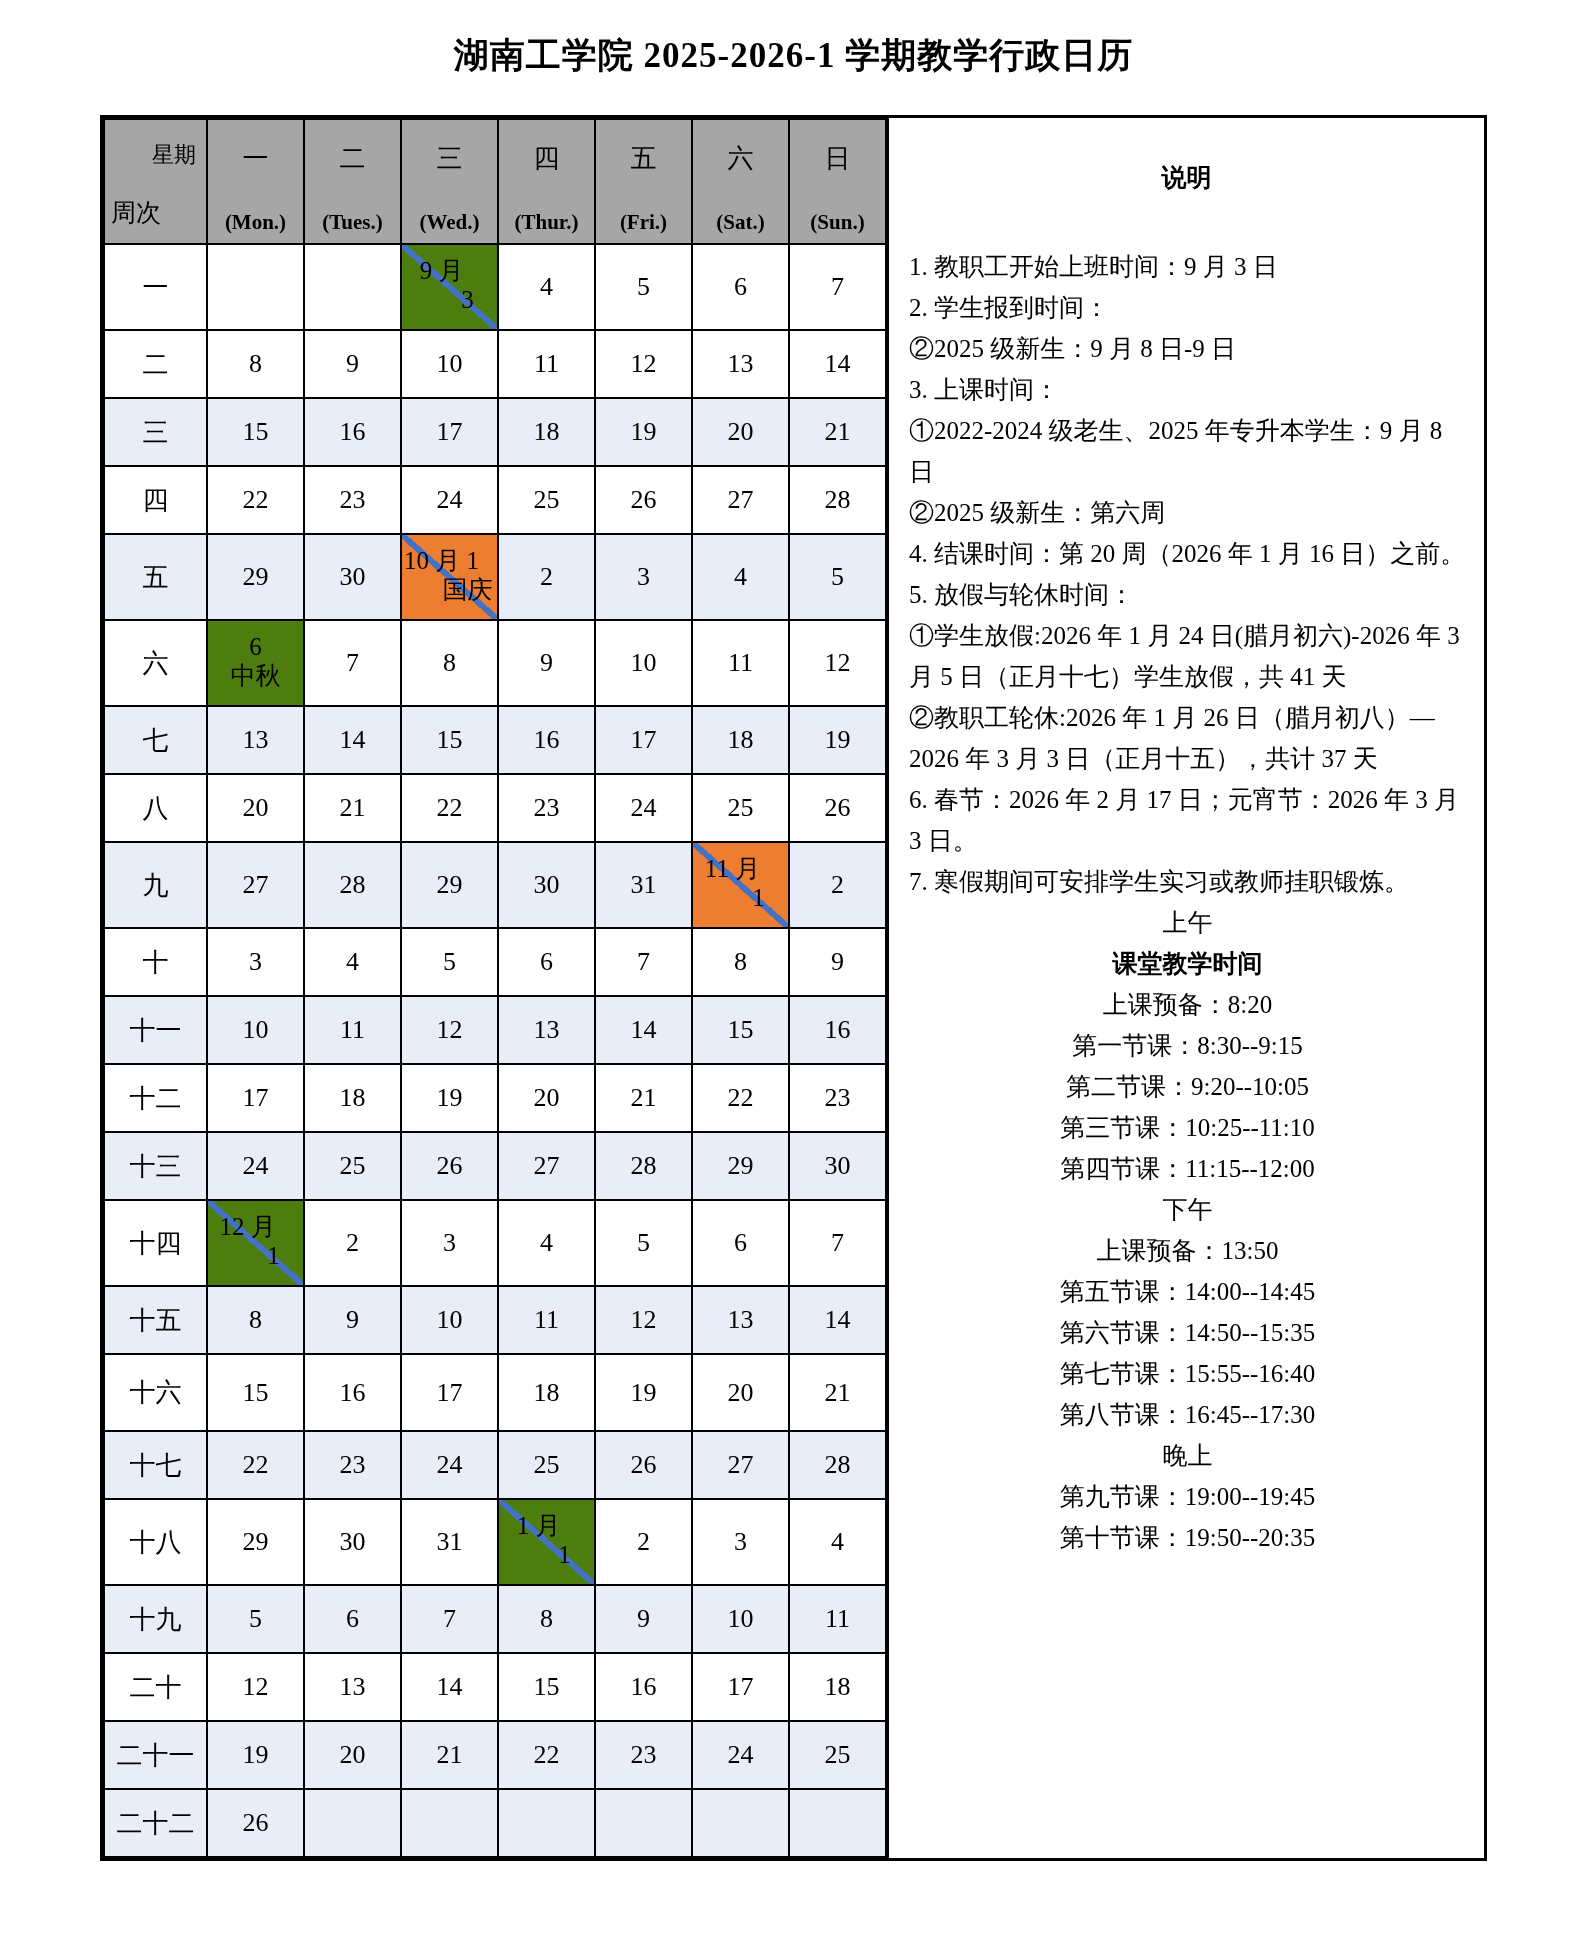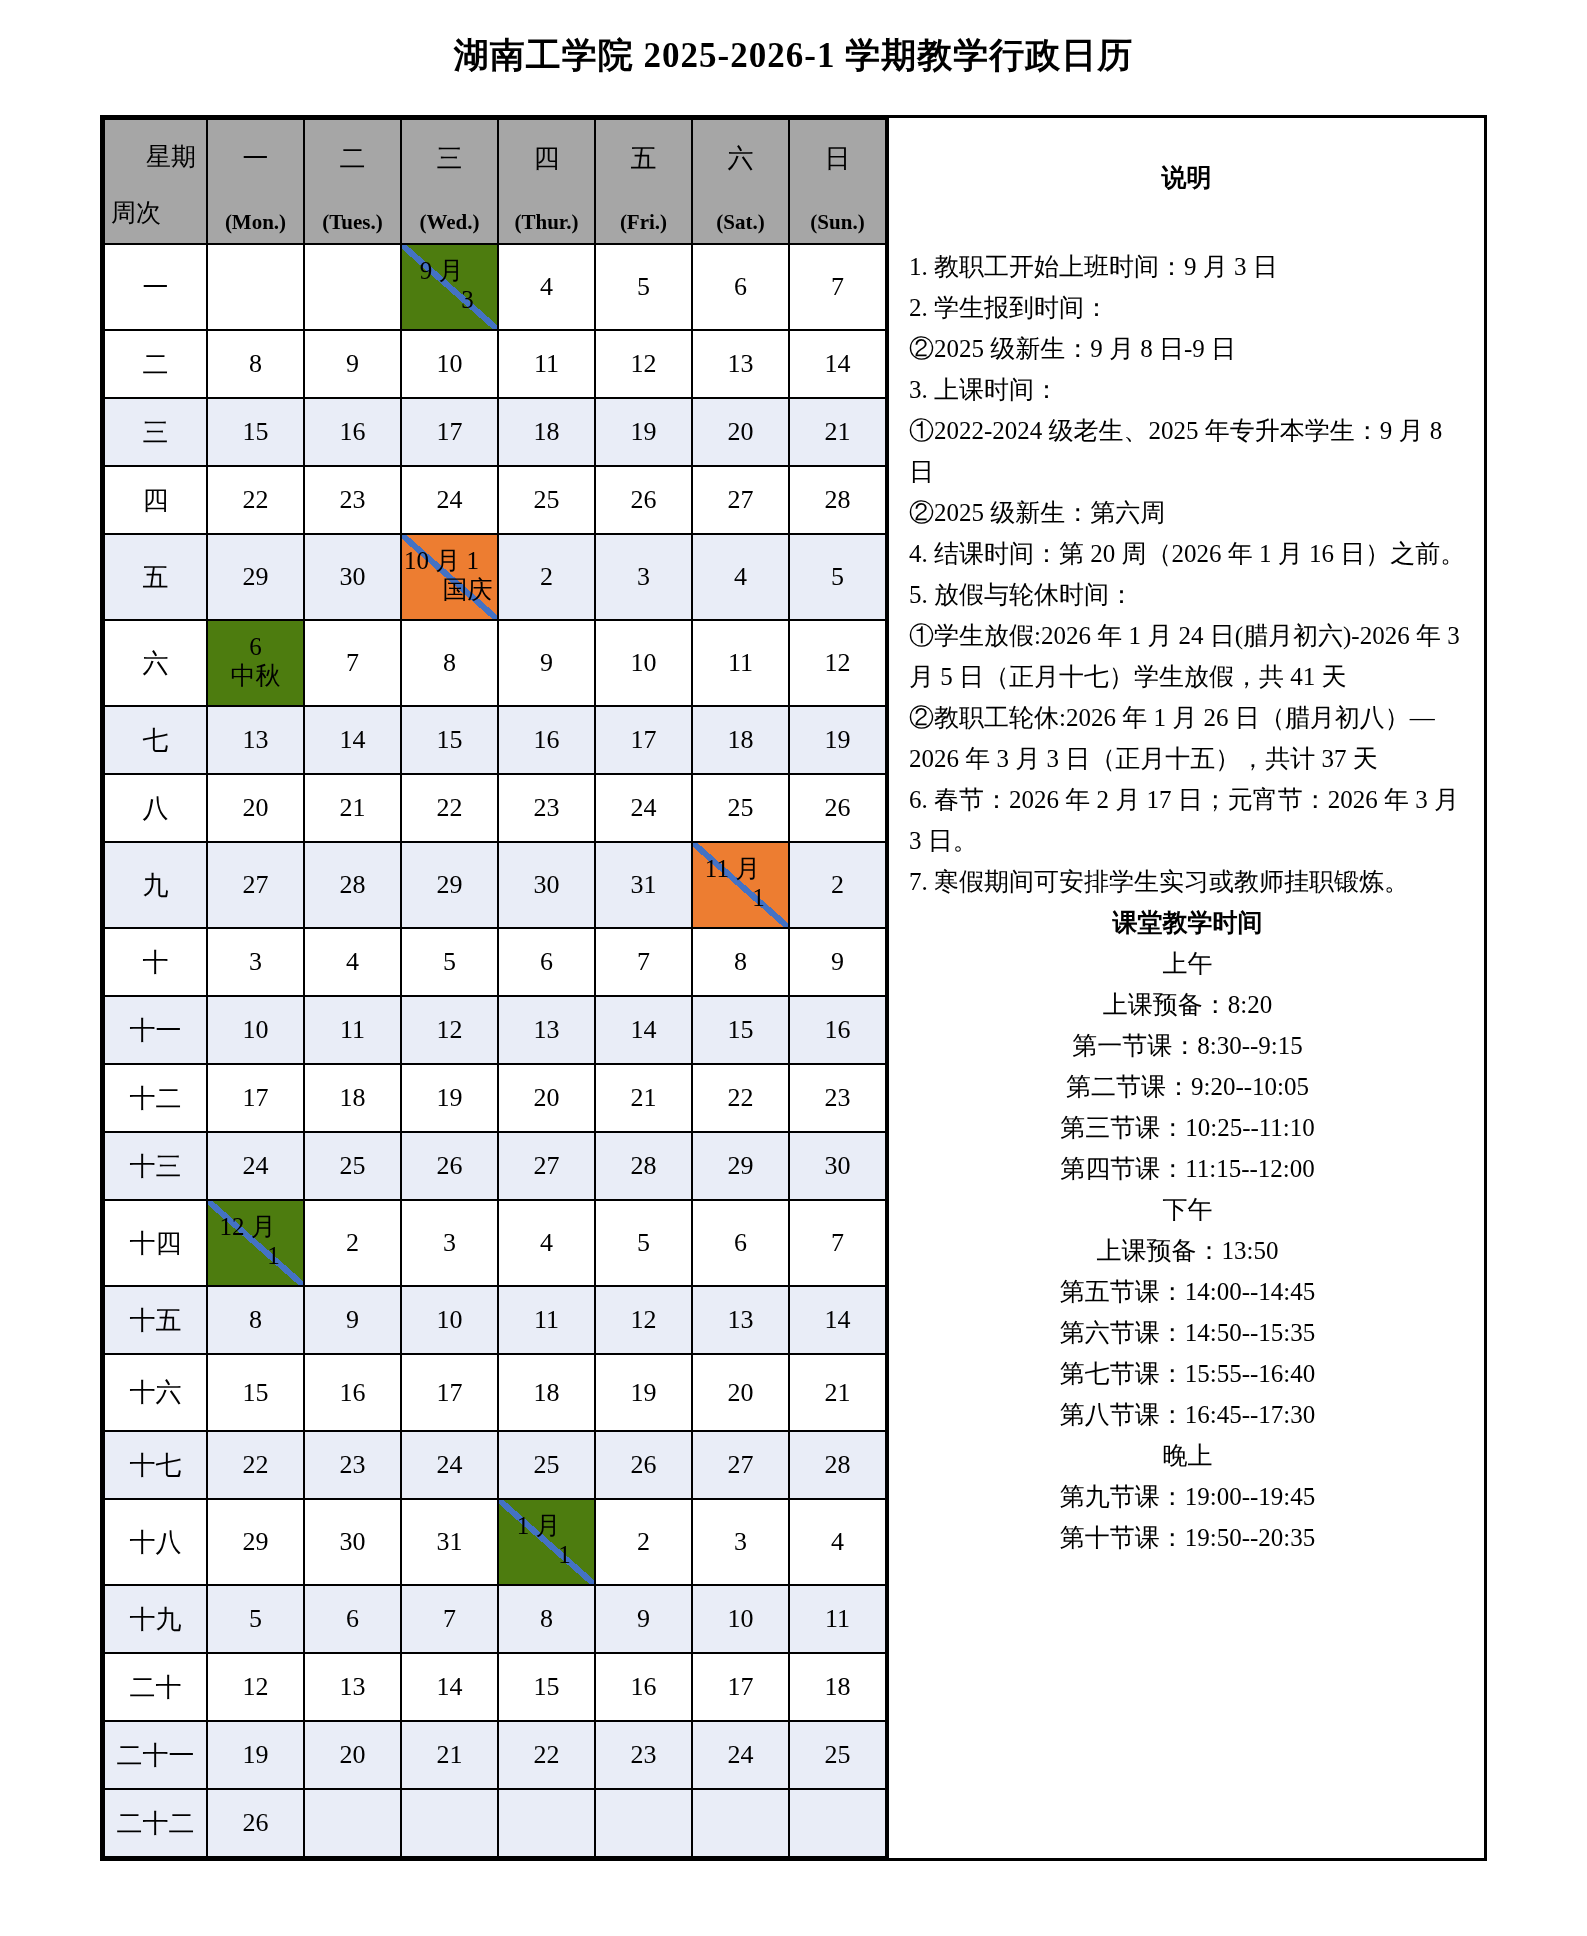--- a/index.html
+++ b/index.html
@@ -13,21 +13,21 @@
             border:3px solid #000;display:flex;box-sizing:border-box;background:#fff;}
 
   
   table.cal{border-collapse:collapse;table-layout:fixed;width:782px;flex:0 0 782px;}
   col.c-wk{width:103px;} col.c-day{width:97px;}
   .cal td,.cal th{border:2px solid #000;text-align:center;vertical-align:middle;
                   font-size:26px;font-weight:normal;padding:0;overflow:hidden;}
   .cal thead tr{height:121px;}
   .cal thead th{background:#A6A6A6;}
   th.corner{position:relative;}
-  th.corner .tr-lab{position:absolute;top:20px;right:10px;font-size:25px;}
+  th.corner .tr-lab{position:absolute;top:20px;right:10px;font-size:22px;}
   th.corner .bl-lab{position:absolute;bottom:14px;left:6px;font-size:25px;}
   th.dayhead .cn{display:block;padding-top:26px;font-size:26px;line-height:1;}
   th.dayhead .en{display:block;padding-top:40px;padding-bottom:10px;
                  font-size:21px;font-weight:bold;line-height:1;}
   tr.shade td{background:#E9EDF7;}
   td.sp{background:#4d7c0f;position:relative;}
   tr.shade td.sp{background:#ED7D31;}
   td.sp .inner{position:relative;height:100%;display:flex;flex-direction:column;
                justify-content:space-between;padding:4px 0 6px 0;box-sizing:border-box;}
   .diag{position:absolute;inset:0;
@@ -371,22 +371,22 @@
         <div class="nl">②2025 级新生：9 月 8 日-9 日</div>
         <div class="nl">3. 上课时间：</div>
         <div class="nl">①2022-2024 级老生、2025 年专升本学生：9 月 8 日</div>
         <div class="nl">②2025 级新生：第六周</div>
         <div class="nl">4. 结课时间：第 20 周（2026 年 1 月 16 日）之前。</div>
         <div class="nl">5. 放假与轮休时间：</div>
         <div class="nl">①学生放假:2026 年 1 月 24 日(腊月初六)-2026 年 3 月 5 日（正月十七）学生放假，共 41 天</div>
         <div class="nl">②教职工轮休:2026 年 1 月 26 日（腊月初八）—2026 年 3 月 3 日（正月十五），共计 37 天</div>
         <div class="nl">6. 春节：2026 年 2 月 17 日；元宵节：2026 年 3 月 3 日。</div>
         <div class="nl">7. 寒假期间可安排学生实习或教师挂职锻炼。</div>
+        <div class="nl c">上午</div>
         <div class="nl c b">课堂教学时间</div>
-        <div class="nl c">上午</div>
         <div class="nl c">上课预备：8:20</div>
         <div class="nl c">第一节课：8:30--9:15</div>
         <div class="nl c">第二节课：9:20--10:05</div>
         <div class="nl c">第三节课：10:25--11:10</div>
         <div class="nl c">第四节课：11:15--12:00</div>
         <div class="nl c">下午</div>
         <div class="nl c">上课预备：13:50</div>
         <div class="nl c">第五节课：14:00--14:45</div>
         <div class="nl c">第六节课：14:50--15:35</div>
         <div class="nl c">第七节课：15:55--16:40</div>

